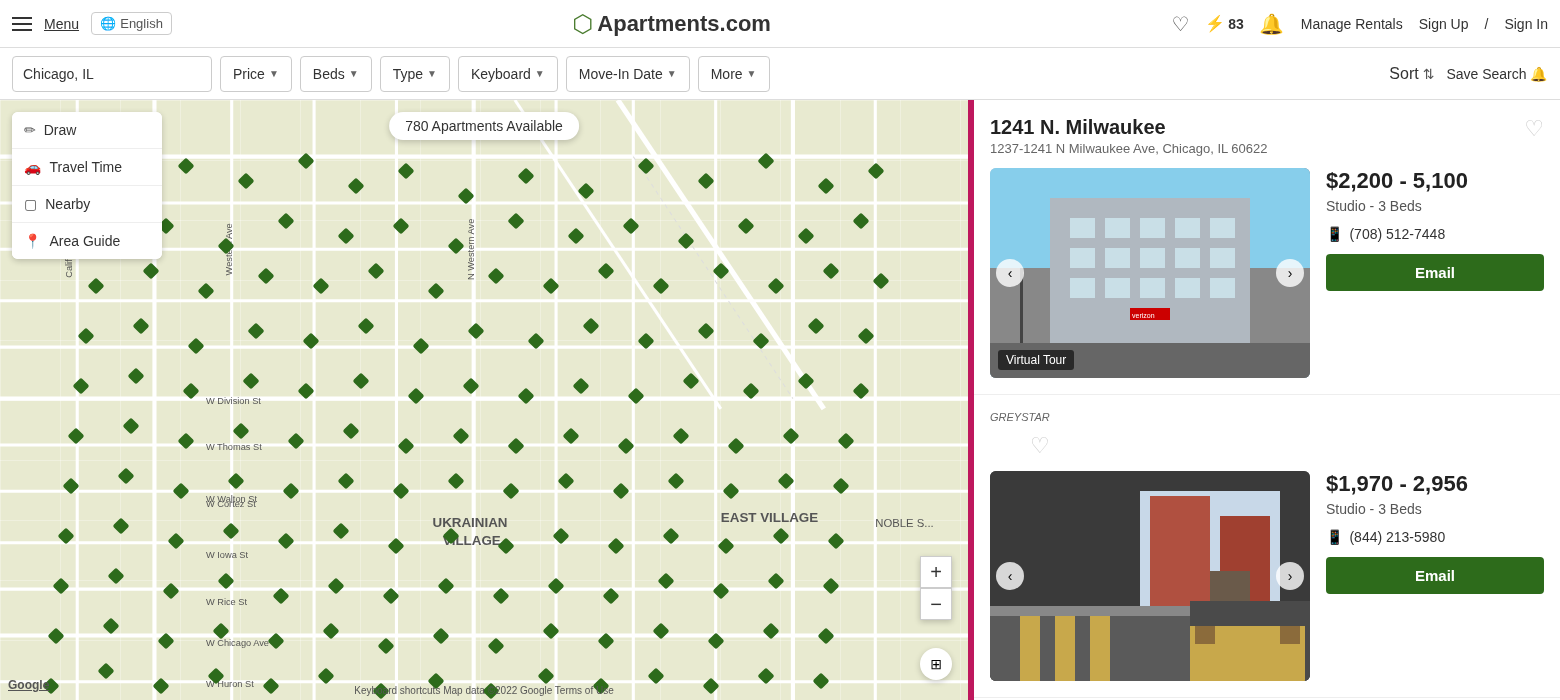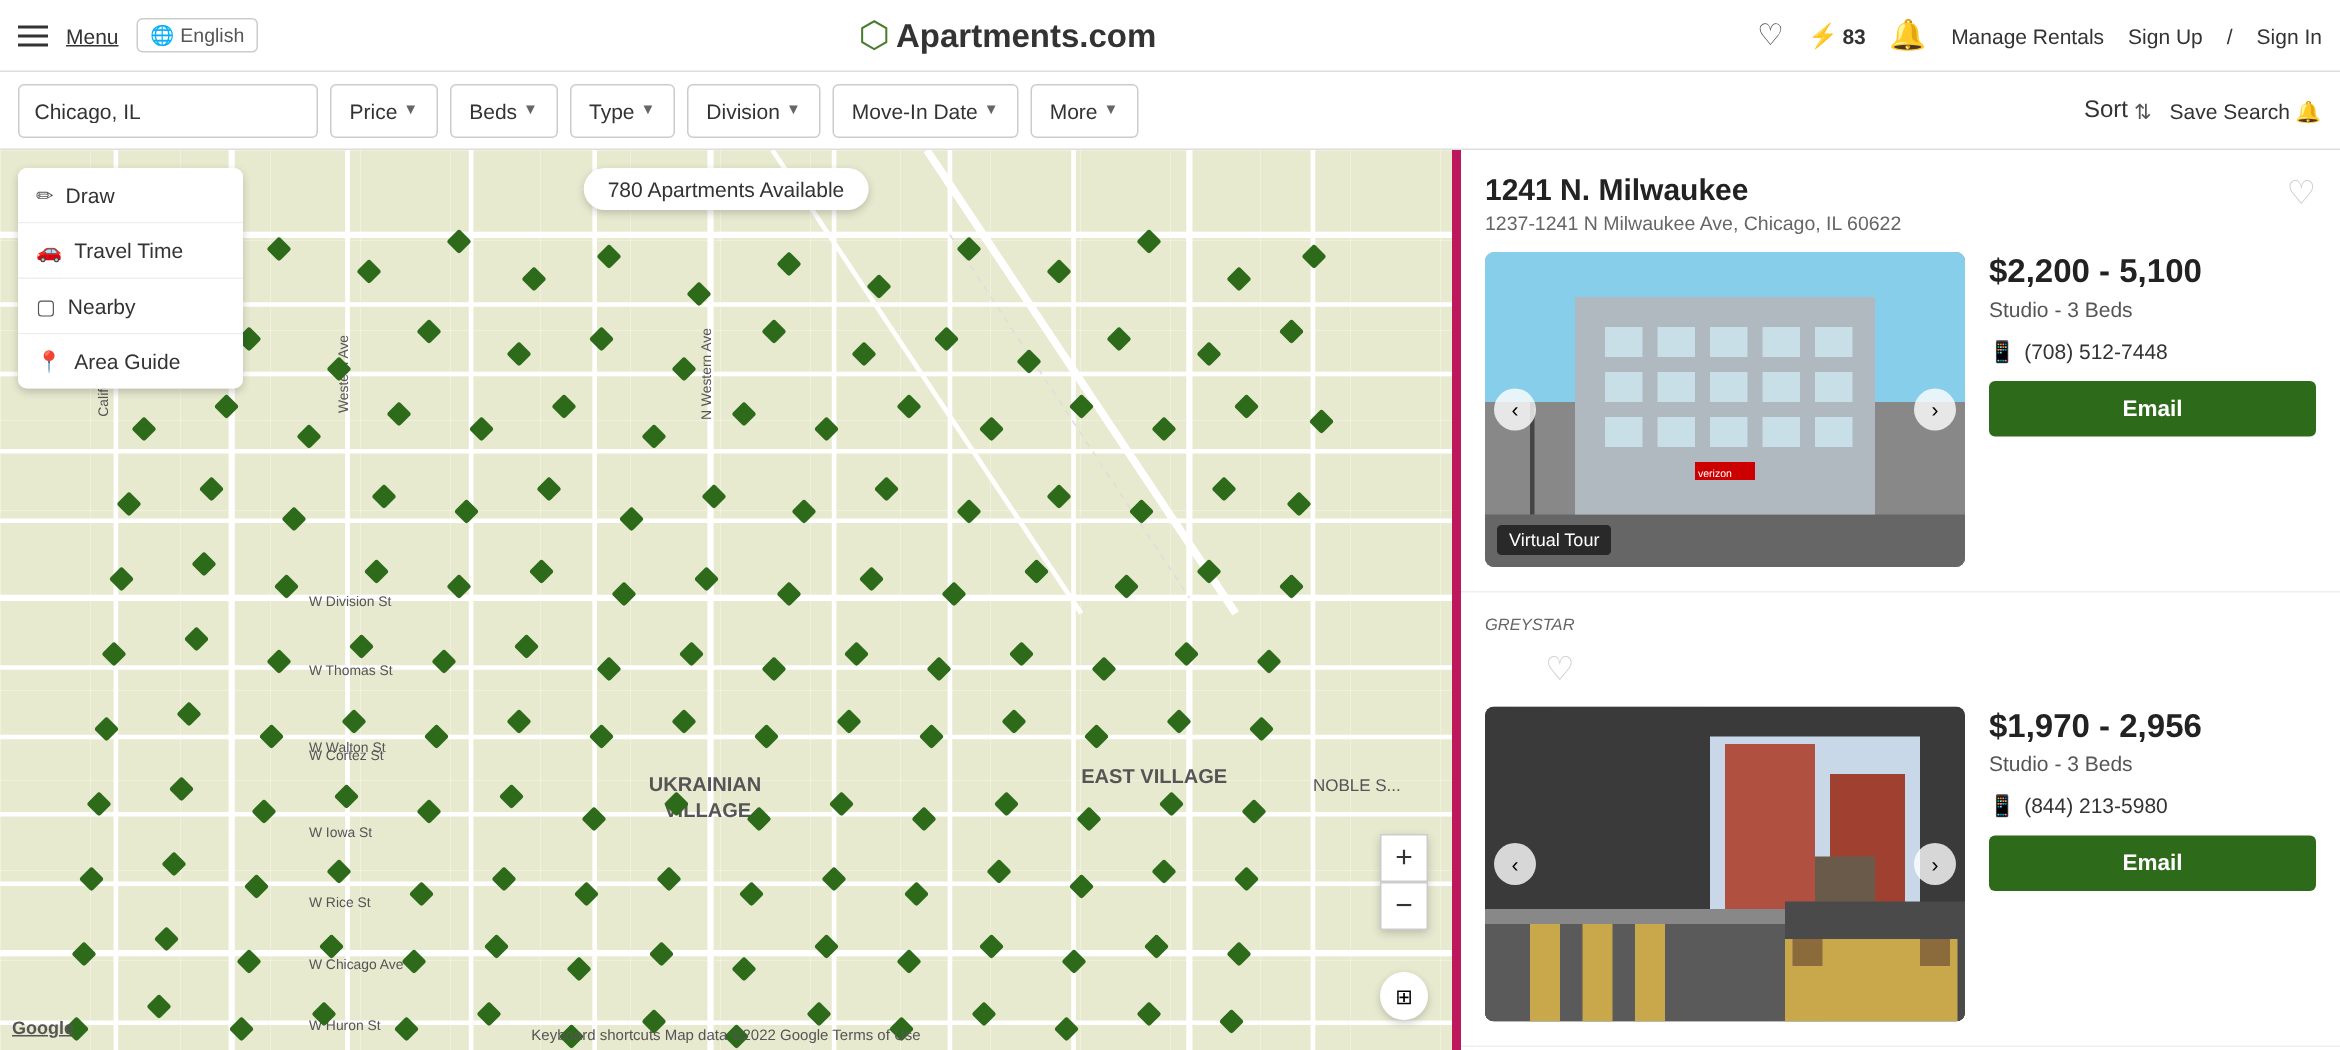--- a/index.html
+++ b/index.html
@@ -218,21 +218,21 @@
   </button>
   <button class="filter-btn">
     <span>Beds</span>
     <span class="chevron">▼</span>
   </button>
   <button class="filter-btn">
     <span>Type</span>
     <span class="chevron">▼</span>
   </button>
   <button class="filter-btn">
-    <span>Division</span>
+    <span>Keyboard</span>
     <span class="chevron">▼</span>
   </button>
   <button class="filter-btn">
     <span>Move-In Date</span>
     <span class="chevron">▼</span>
   </button>
   <button class="filter-btn">
     <span>More</span>
     <span class="chevron">▼</span>
   </button>

